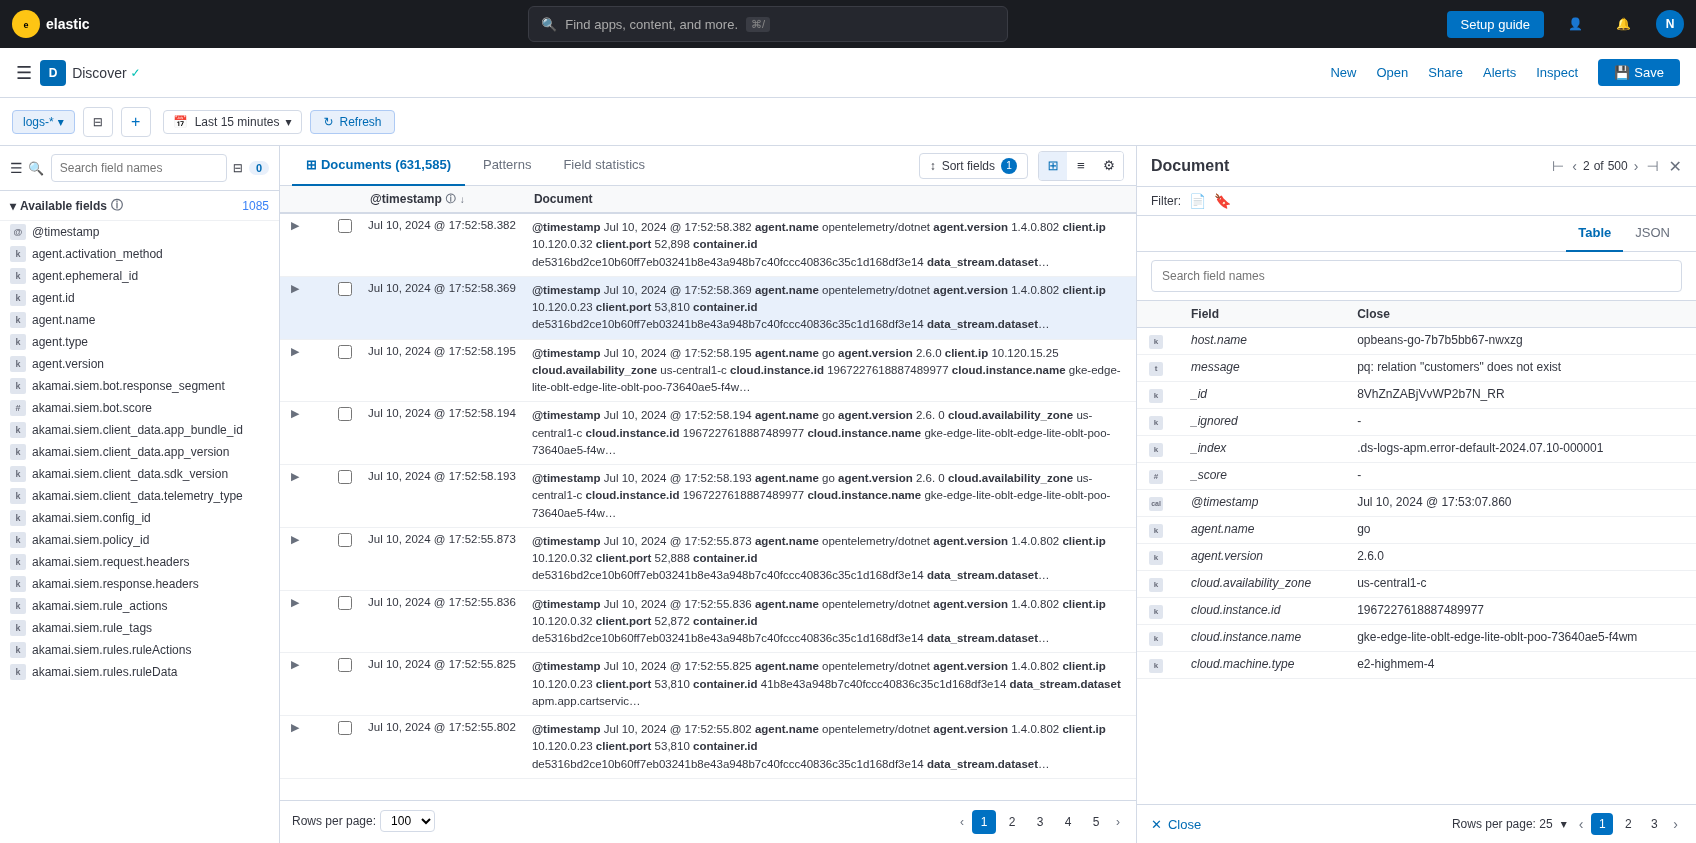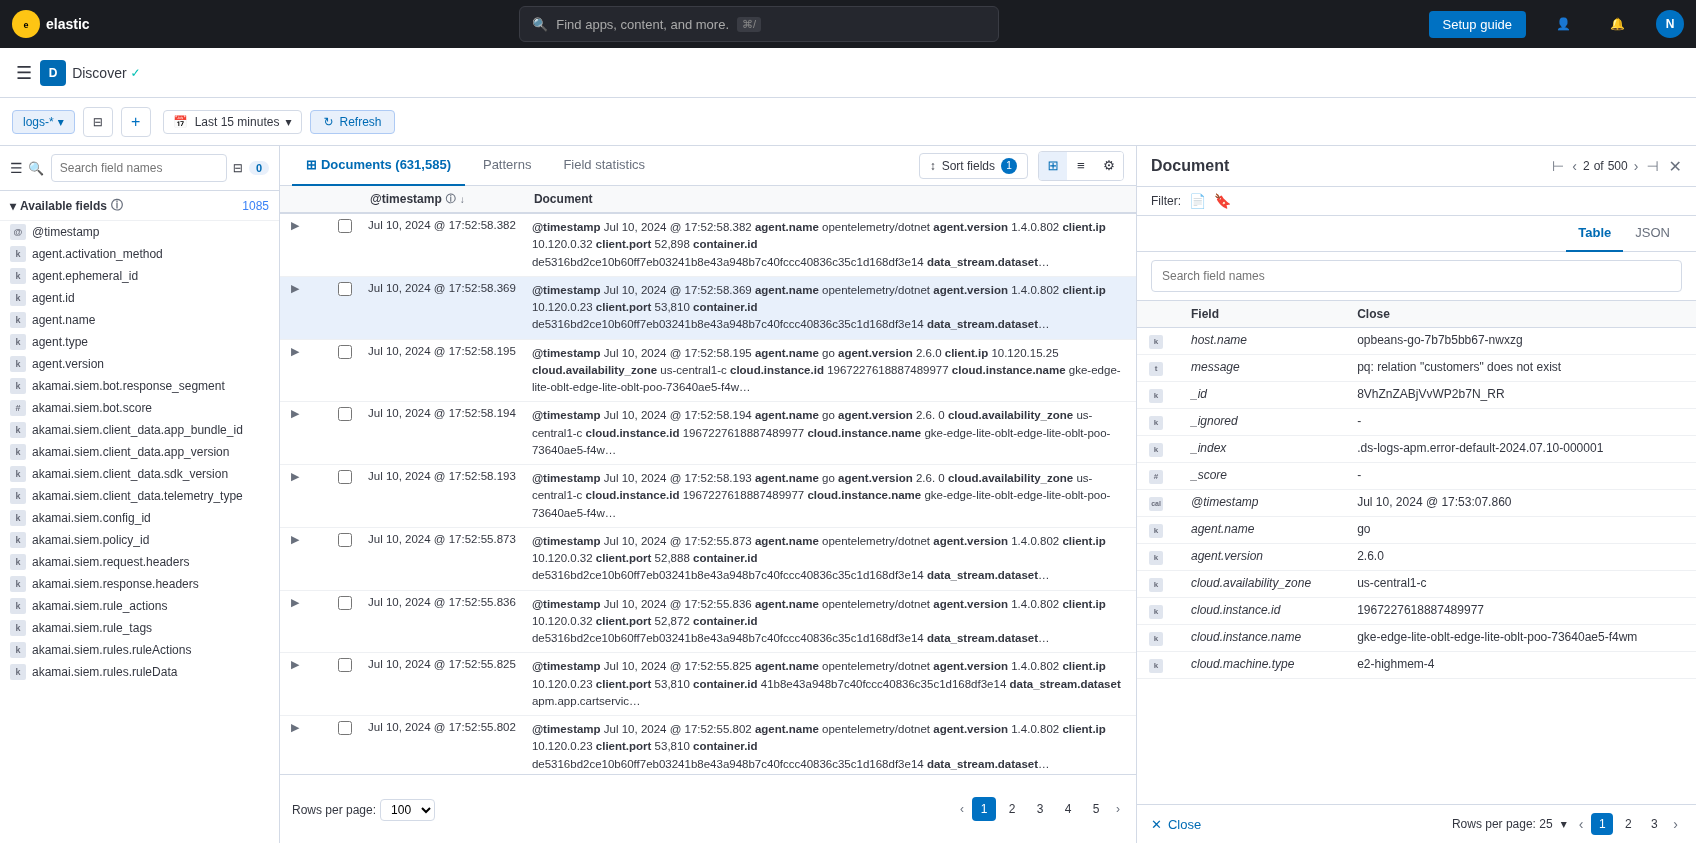--- a/index.html
+++ b/index.html
@@ -5,21 +5,21 @@
     * { box-sizing: border-box; margin: 0; padding: 0; }
     body { font-family: -apple-system, BlinkMacSystemFont, 'Segoe UI', sans-serif; font-size: 12px; background: #f8f9fa; color: #343741; overflow: hidden; }
 
     
     .top-nav { background: #1a1c21; display: flex; align-items: center; height: 48px; padding: 0 12px; gap: 8px; }
     .elastic-logo { display: flex; align-items: center; gap: 6px; color: #fff; font-size: 14px; font-weight: 600; }
     .elastic-logo .logo-circle { width: 28px; height: 28px; border-radius: 50%; background: #FEC514; display: flex; align-items: center; justify-content: center; font-size: 10px; color: #000; font-weight: 900; }
     .top-nav-center { flex: 1; display: flex; justify-content: center; }
     .search-global { background: #25272e; border: 1px solid #3a3c44; border-radius: 6px; display: flex; align-items: center; gap: 8px; padding: 0 12px; height: 36px; width: 480px; color: #aaa; font-size: 13px; }
     .search-global .kbd { background: #3a3c44; border-radius: 3px; padding: 1px 5px; font-size: 11px; color: #888; }
-    .top-nav-right { display: flex; align-items: center; gap: 22px; margin-left: auto; justify-content: center; }
+    .top-nav-right { display: flex; align-items: center; gap: 16px; margin-left: auto; justify-content: center; }
     .btn-setup-guide { background: #0071c2; color: #fff; border: none; border-radius: 4px; padding: 6px 14px; font-size: 13px; cursor: pointer; font-weight: 500; }
     .top-nav-icon { width: 32px; height: 32px; border-radius: 4px; display: flex; align-items: center; justify-content: center; color: #aaa; cursor: pointer; }
     .avatar-circle { width: 28px; height: 28px; border-radius: 50%; background: #0071c2; color: #fff; display: flex; align-items: center; justify-content: center; font-size: 12px; font-weight: 600; }
 
     
     .second-nav { background: #fff; border-bottom: 1px solid #d3dae6; display: flex; align-items: center; height: 50px; padding: 0 16px; }
     .hamburger { color: #343741; cursor: pointer; margin-right: 8px; font-size: 18px; }
     .app-badge { background: #006BB4; color: #fff; border-radius: 4px; width: 26px; height: 26px; display: flex; align-items: center; justify-content: center; font-size: 12px; font-weight: 700; margin-right: 6px; }
     .app-name { font-size: 14px; color: #343741; margin-right: 4px; }
     .check-icon { color: #00bfb3; margin-right: 16px; }
@@ -78,21 +78,21 @@
     .td-actions { white-space: nowrap; width: 50px; }
     .td-check { width: 28px; }
     .td-time { white-space: nowrap; width: 150px; color: #343741; }
     .td-doc { color: #343741; max-width: 0; overflow: hidden; line-height: 1.5; }
     .doc-text { overflow: hidden; display: -webkit-box; -webkit-line-clamp: 3; -webkit-box-orient: vertical; }
     .doc-text strong { font-weight: 700; }
     .row-action { cursor: pointer; color: #69707d; font-size: 11px; padding: 1px 3px; }
     .checkbox { width: 14px; height: 14px; cursor: pointer; }
 
     
-    .pagination-bar { background: #fff; border-top: 1px solid #d3dae6; display: flex; align-items: flex-end; padding: 22px 12px; gap: 4px; font-size: 12px; color: #343741; }
+    .pagination-bar { background: #fff; border-top: 1px solid #d3dae6; display: flex; align-items: flex-start; padding: 9px 12px; gap: 4px; font-size: 12px; color: #343741; }
     .page-nums { margin-left: auto; display: flex; align-items: center; gap: 4px; }
     .page-num { width: 24px; height: 24px; display: flex; align-items: center; justify-content: center; border-radius: 4px; cursor: pointer; font-size: 12px; }
     .page-num.active { background: #0071c2; color: #fff; }
     .page-arrow { cursor: pointer; color: #69707d; padding: 2px 4px; }
     .rows-per-page { display: flex; align-items: center; gap: 4px; }
     .rows-select { border: 1px solid #d3dae6; border-radius: 4px; padding: 2px 6px; font-size: 12px; cursor: pointer; background: #fff; }
 
     
     .doc-panel { width: 560px; min-width: 560px; background: #fff; border-left: 1px solid #d3dae6; display: flex; flex-direction: column; overflow: hidden; }
     .doc-panel-header { padding: 10px 14px; border-bottom: 1px solid #d3dae6; display: flex; align-items: center; gap: 8px; }
@@ -157,20 +157,31 @@
     <div class="top-nav-icon">🔔</div>
     <div class="avatar-circle">N</div>
   </div>
 </div>
 
 <div class="second-nav">
   <span class="hamburger">☰</span>
   <div class="app-badge">D</div>
   <span class="app-name">Discover</span>
   <span class="check-icon">✓</span>
+  <div class="nav-actions">
+    <a class="nav-link">New</a>
+    <a class="nav-link">Open</a>
+    <a class="nav-link">Share</a>
+    <a class="nav-link">Alerts</a>
+    <a class="nav-link">Inspect</a>
+    <button class="btn-save">
+      <span>💾</span>
+      <span>Save</span>
+    </button>
+  </div>
 </div>
 
 <div class="toolbar">
   <div class="index-pattern-btn">
     <span>logs-*</span>
     <span>▾</span>
   </div>
   <div class="filter-btn">
     <span>⊟</span>
   </div>

